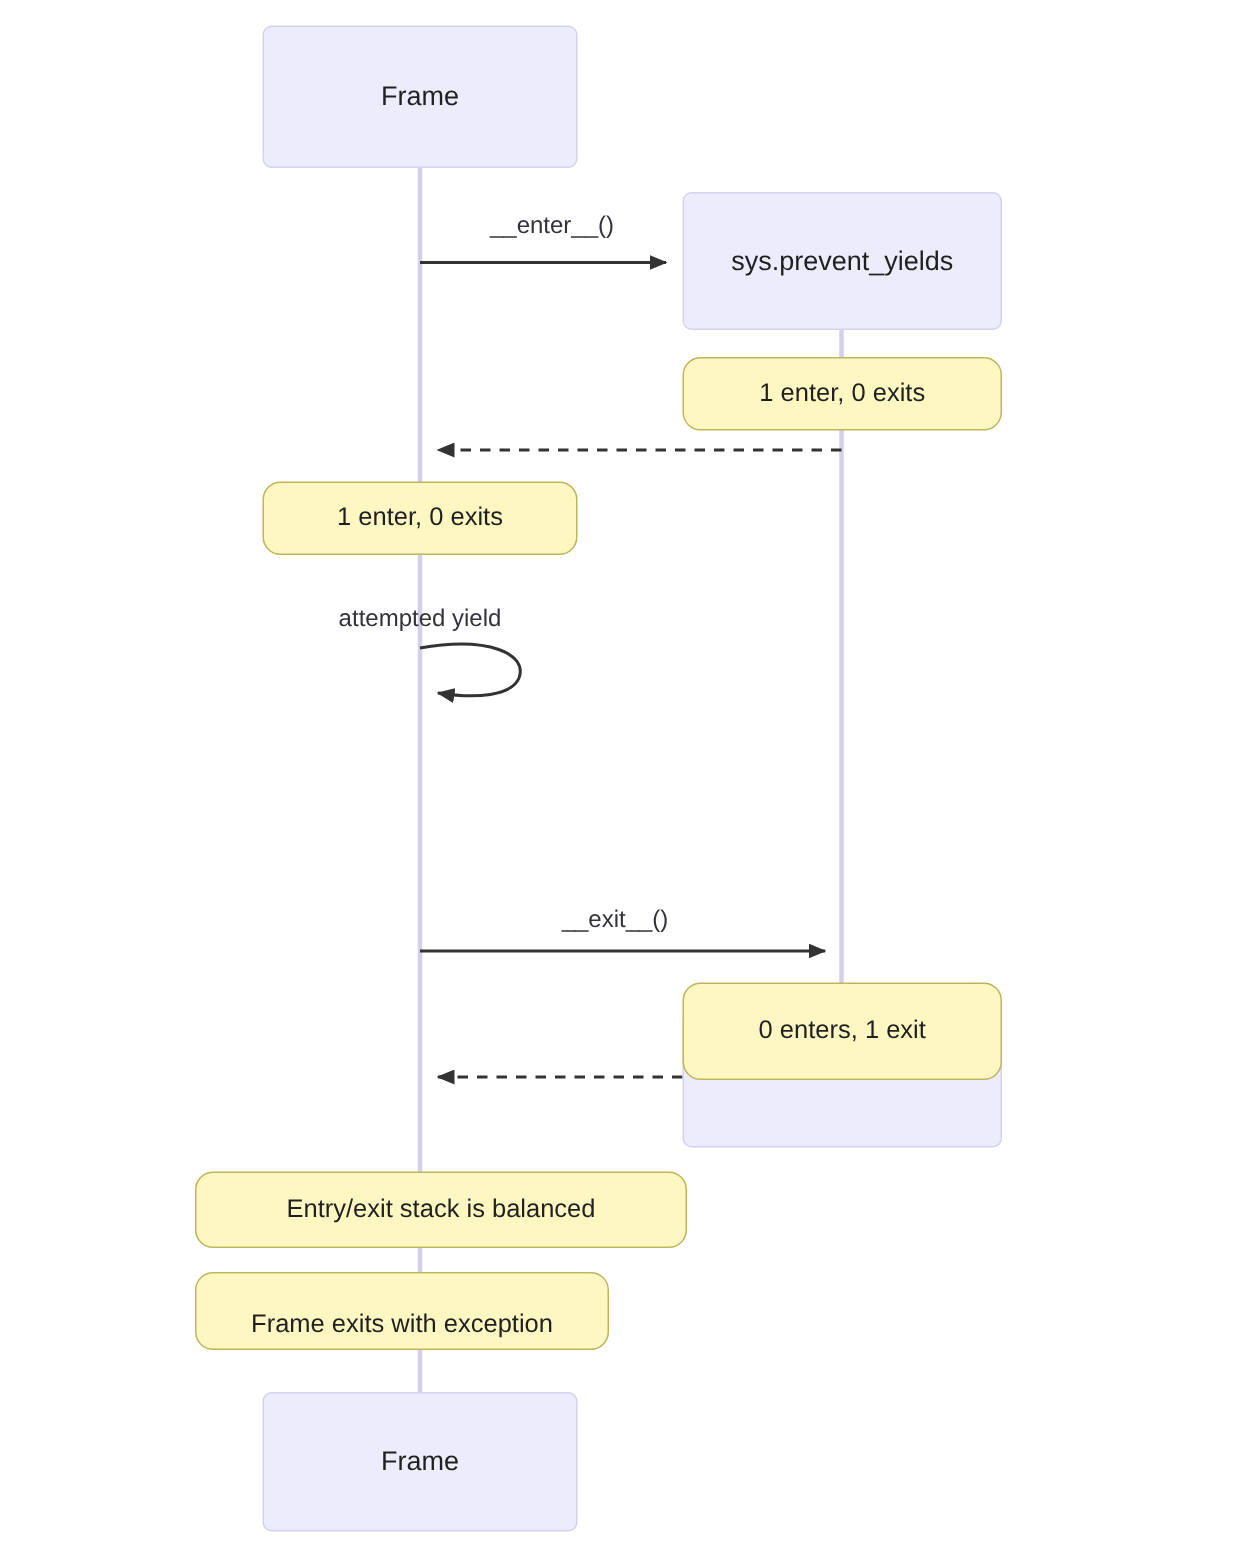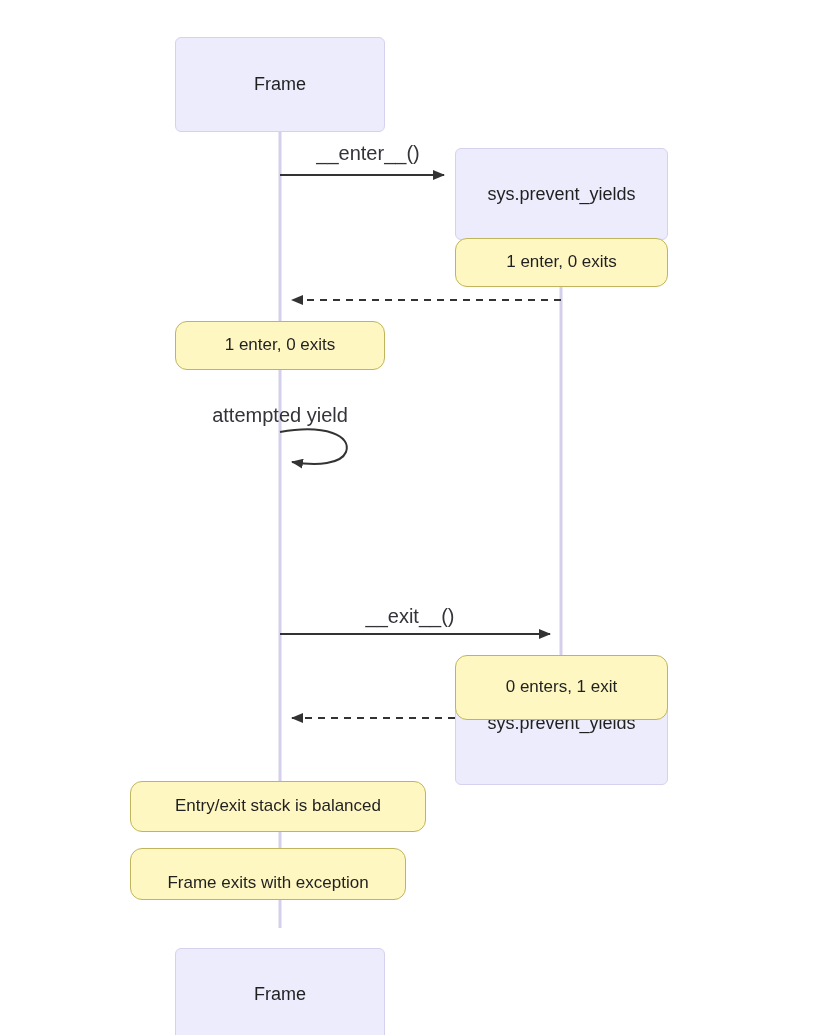--- a/index.html
+++ b/index.html
@@ -32,21 +32,20 @@
     background: #ececfd;
     border: 1px solid #d6d2ee;
     border-radius: 6px;
     display: flex;
     align-items: center;
     justify-content: center;
     color: #1f2020;
     font-size: 18px;
     line-height: 1.25;
     text-align: center;
-    margin-top: 20px;
   }
   .actor-box.anchor-top {
     align-items: flex-start;
     padding-top: 17px;
   }
   
   .note-box {
     position: absolute;
     box-sizing: border-box;
     background: #fff7c2;
@@ -59,21 +58,21 @@
     font-size: 17px;
     line-height: 1.35;
     text-align: center;
     white-space: pre-line;
     padding: 4px 10px;
   }
   
   .msg-label {
     position: absolute;
     color: #33333a;
-    font-size: 20px;
+    font-size: 16px;
     line-height: 1.2;
     white-space: nowrap;
     text-align: center;
     transform: translateX(-50%);
   }
 </style>
 </head>
 <body>
 
 <div id="diagram-root">
@@ -129,21 +128,21 @@
 
   <div class="note-box" id="note-frame-enter" style="left:175px; top:321px; width:210px; height:49px;">
     <span>1 enter, 0 exits</span>
   </div>
 
 
   <div class="note-box" id="note-sys-exit" style="left:455px; top:655px; width:213px; height:65px;">
     <span>0 enters, 1 exit</span>
   </div>
 
-  <div class="note-box" id="note-balanced" style="left:130px; top:781px; width:296px; height:51px;justify-content:center;">
+  <div class="note-box" id="note-balanced" style="left:130px; top:781px; width:328px; height:51px;justify-content:center;">
     <span>Entry/exit stack is balanced</span>
   </div>
 
   <div class="note-box" id="note-exception" style="left:130px; top:848px; width:276px; height:52px;align-items:flex-end;">
     <span>Frame exits with exception</span>
   </div>
 
   <div class="msg-label" id="label-enter" style="left:368px; top:141px;">__enter__()</div>
 
   <div class="msg-label" id="label-attempted-yield" style="left:280px; top:403px;">attempted yield</div>

